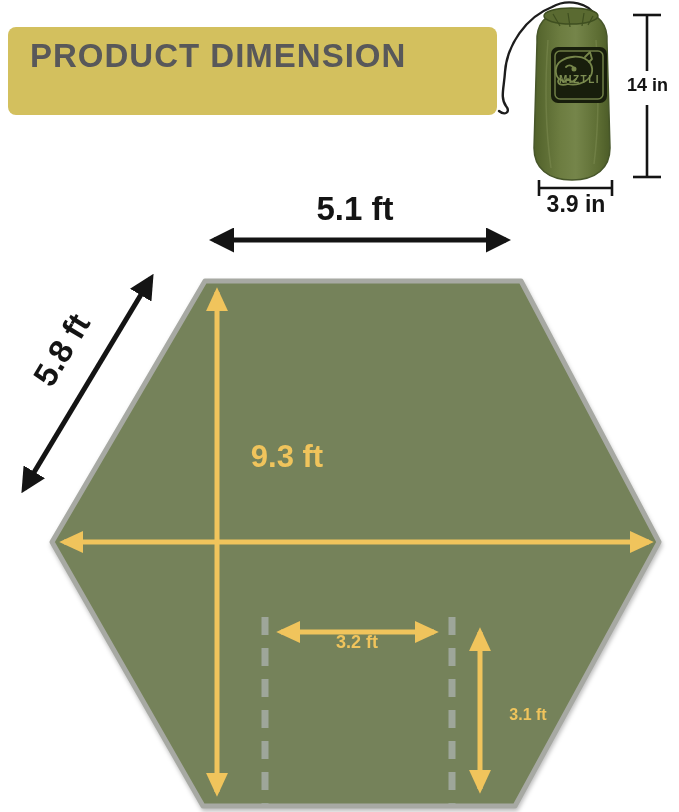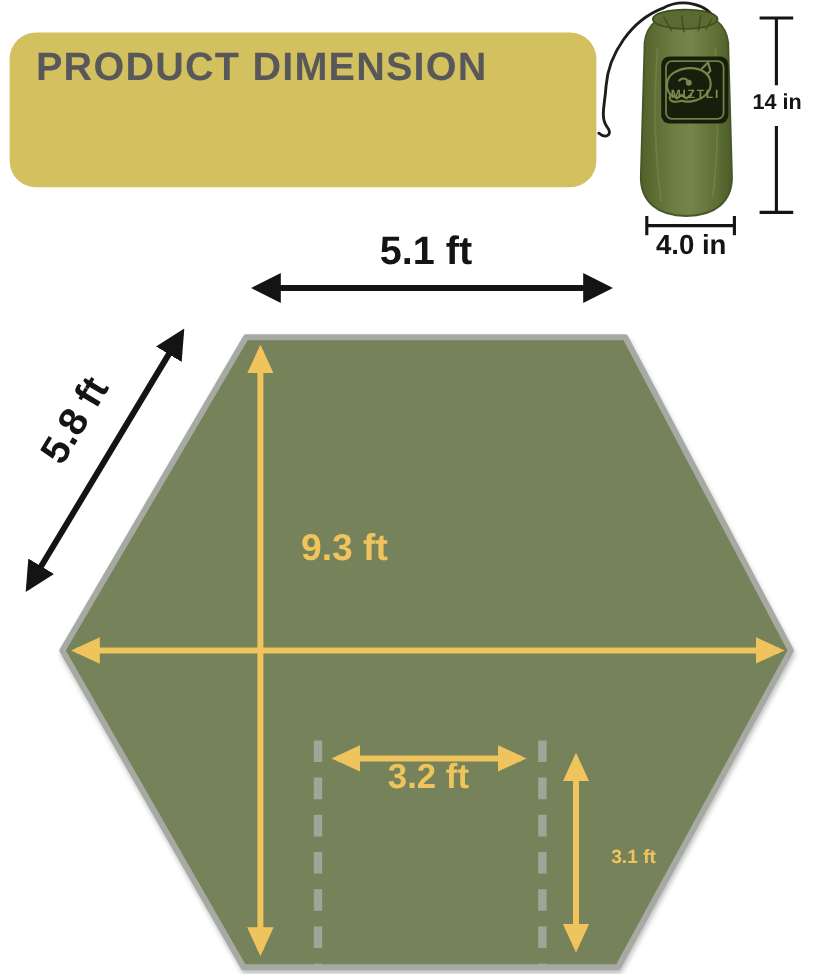--- a/index.html
+++ b/index.html
@@ -5,37 +5,37 @@
   html,body{margin:0;padding:0;background:#ffffff;}
   .stage{
     position:relative;width:679px;height:812px;background:#ffffff;overflow:hidden;
     font-family:"Liberation Sans",sans-serif;
   }
   .layer{position:absolute;left:0;top:0;}
   .lbl{position:absolute;font-weight:bold;text-align:center;white-space:nowrap;}
   .lbl-black{color:#141414;}
   .lbl-yellow{color:#f0c45c;margin-top:43px;}
   .banner{
-    position:absolute;left:8px;top:27px;width:489px;height:129px;
-    background:#d3c05e;border-radius:22px;
+    position:absolute;left:8px;top:27px;width:489px;height:88px;
+    background:#d3c05e;border-radius:8px;
   }
   .banner-title{
     position:absolute;left:22px;top:10px;font-size:33px;font-weight:bold;
     color:#58585a;letter-spacing:1px;white-space:nowrap;
   }
   .banner-weight{
     position:absolute;left:22px;top:49px;font-size:36px;font-weight:bold;
     color:#ffffff;letter-spacing:1px;white-space:nowrap;
   }
   .lbl-51{left:270px;top:190px;width:170px;font-size:33px;}
   .lbl-58{left:-14px;top:330px;width:152px;height:40px;line-height:40px;font-size:33px;
           transform:rotate(-59deg);transform-origin:center center;}
   .lbl-93{left:222px;top:396px;width:130px;font-size:31px;}
   .lbl-112{left:438px;top:488px;width:165px;font-size:30px;}
-  .lbl-32{left:277px;top:589px;width:160px;font-size:29px;}
+  .lbl-32{left:277px;top:589px;width:160px;font-size:18px;}
   .lbl-31{left:483px;top:663px;width:90px;font-size:16px;}
   .lbl-14{left:616px;top:75px;width:63px;font-size:18px;}
   .lbl-57{left:532px;top:191px;width:88px;font-size:23px;}
   .lbl-miztli{
     left:553px;top:74px;width:53px;font-size:10px;color:#7d8d52;
     letter-spacing:1.5px;font-weight:bold;
   }
 </style>
 </head>
 <body>
@@ -106,16 +106,16 @@
   <div class="banner">
     <div class="banner-title">PRODUCT DIMENSION</div>
   </div>
 
   <div class="lbl lbl-black lbl-51">5.1 ft</div>
   <div class="lbl lbl-black lbl-58">5.8 ft</div>
   <div class="lbl lbl-yellow lbl-93">9.3 ft</div>
   <div class="lbl lbl-yellow lbl-32">3.2 ft</div>
   <div class="lbl lbl-yellow lbl-31">3.1 ft</div>
   <div class="lbl lbl-black lbl-14">14 in</div>
-  <div class="lbl lbl-black lbl-57">4.0 in</div>
+  <div class="lbl lbl-black lbl-57">3.9 in</div>
   <div class="lbl lbl-miztli">MIZTLI</div>
 
 </div>
 
 </body></html>

